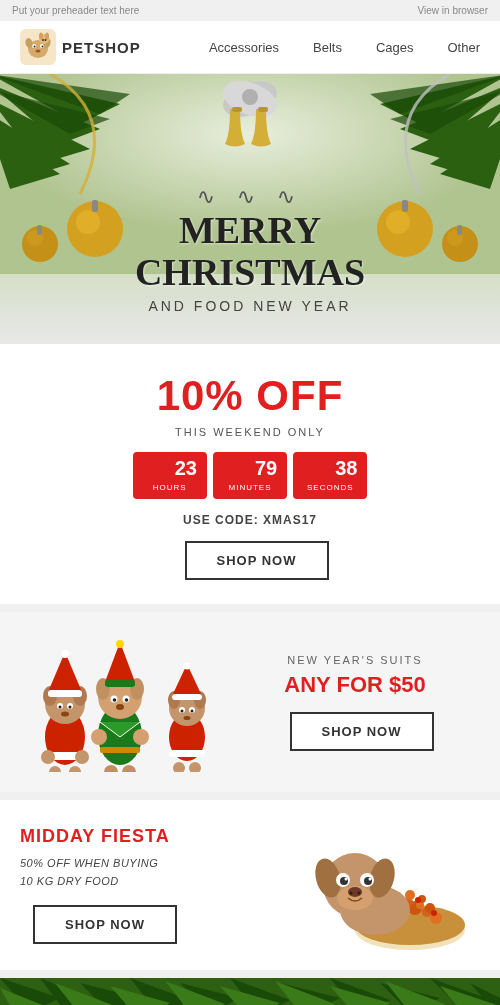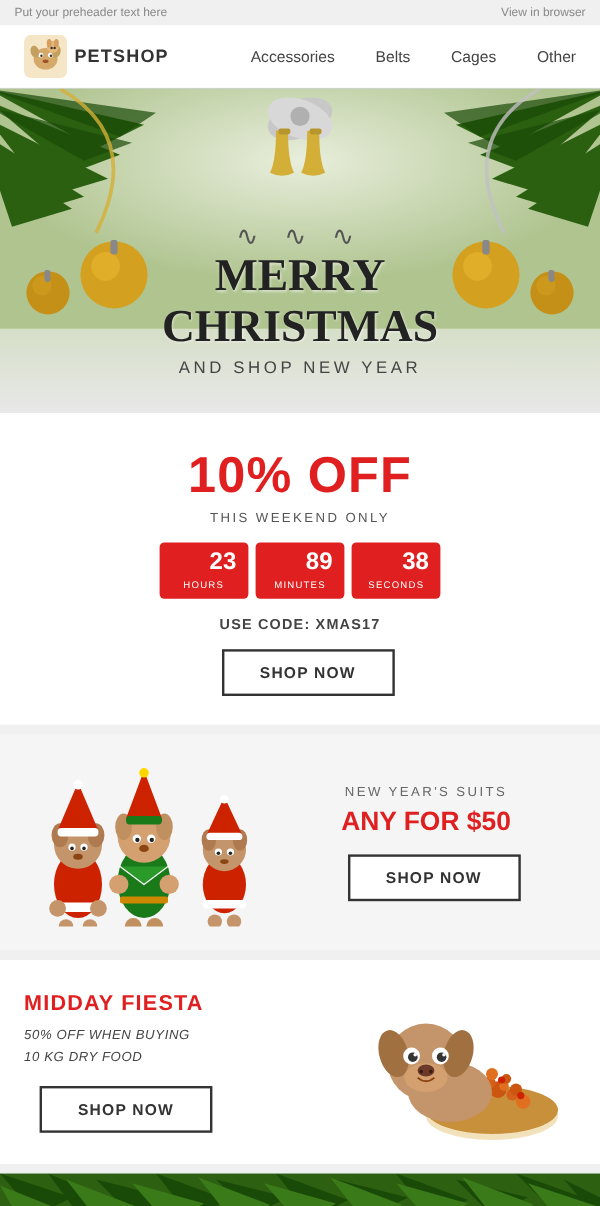--- a/index.html
+++ b/index.html
@@ -366,35 +366,35 @@
     <circle cx="455" cy="164" r="8" fill="#d4a020" opacity="0.6"></circle>
     <rect x="457" y="151" width="5" height="10" rx="2" fill="#888"></rect>
   </svg>
 
   <div class="hero-content">
     <div style="font-size:22px; color:#555; font-family:Georgia,serif; letter-spacing:8px;">∿ ∿ ∿</div>
     <div class="merry-christmas">
       <span>MERRY</span><br>
       <span>CHRISTMAS</span>
     </div>
-    <div class="happy-new-year">AND SHOP NEW YEAR</div>
+    <div class="happy-new-year">AND FOOD NEW YEAR</div>
   </div>
 </div>
 
 <div class="discount-section">
   <div class="discount-pct">10% OFF</div>
   <div class="weekend-only">THIS WEEKEND ONLY</div>
 
   <div class="countdown">
     <div class="countdown-item">
       <span class="num">23</span>
       <span class="lbl">HOURS</span>
     </div>
     <div class="countdown-item">
-      <span class="num">89</span>
+      <span class="num">79</span>
       <span class="lbl">MINUTES</span>
     </div>
     <div class="countdown-item">
       <span class="num">38</span>
       <span class="lbl">SECONDS</span>
     </div>
   </div>
 
   <div class="use-code">
     <span>USE CODE: </span><span style="font-weight:900;">XMAS17</span>

